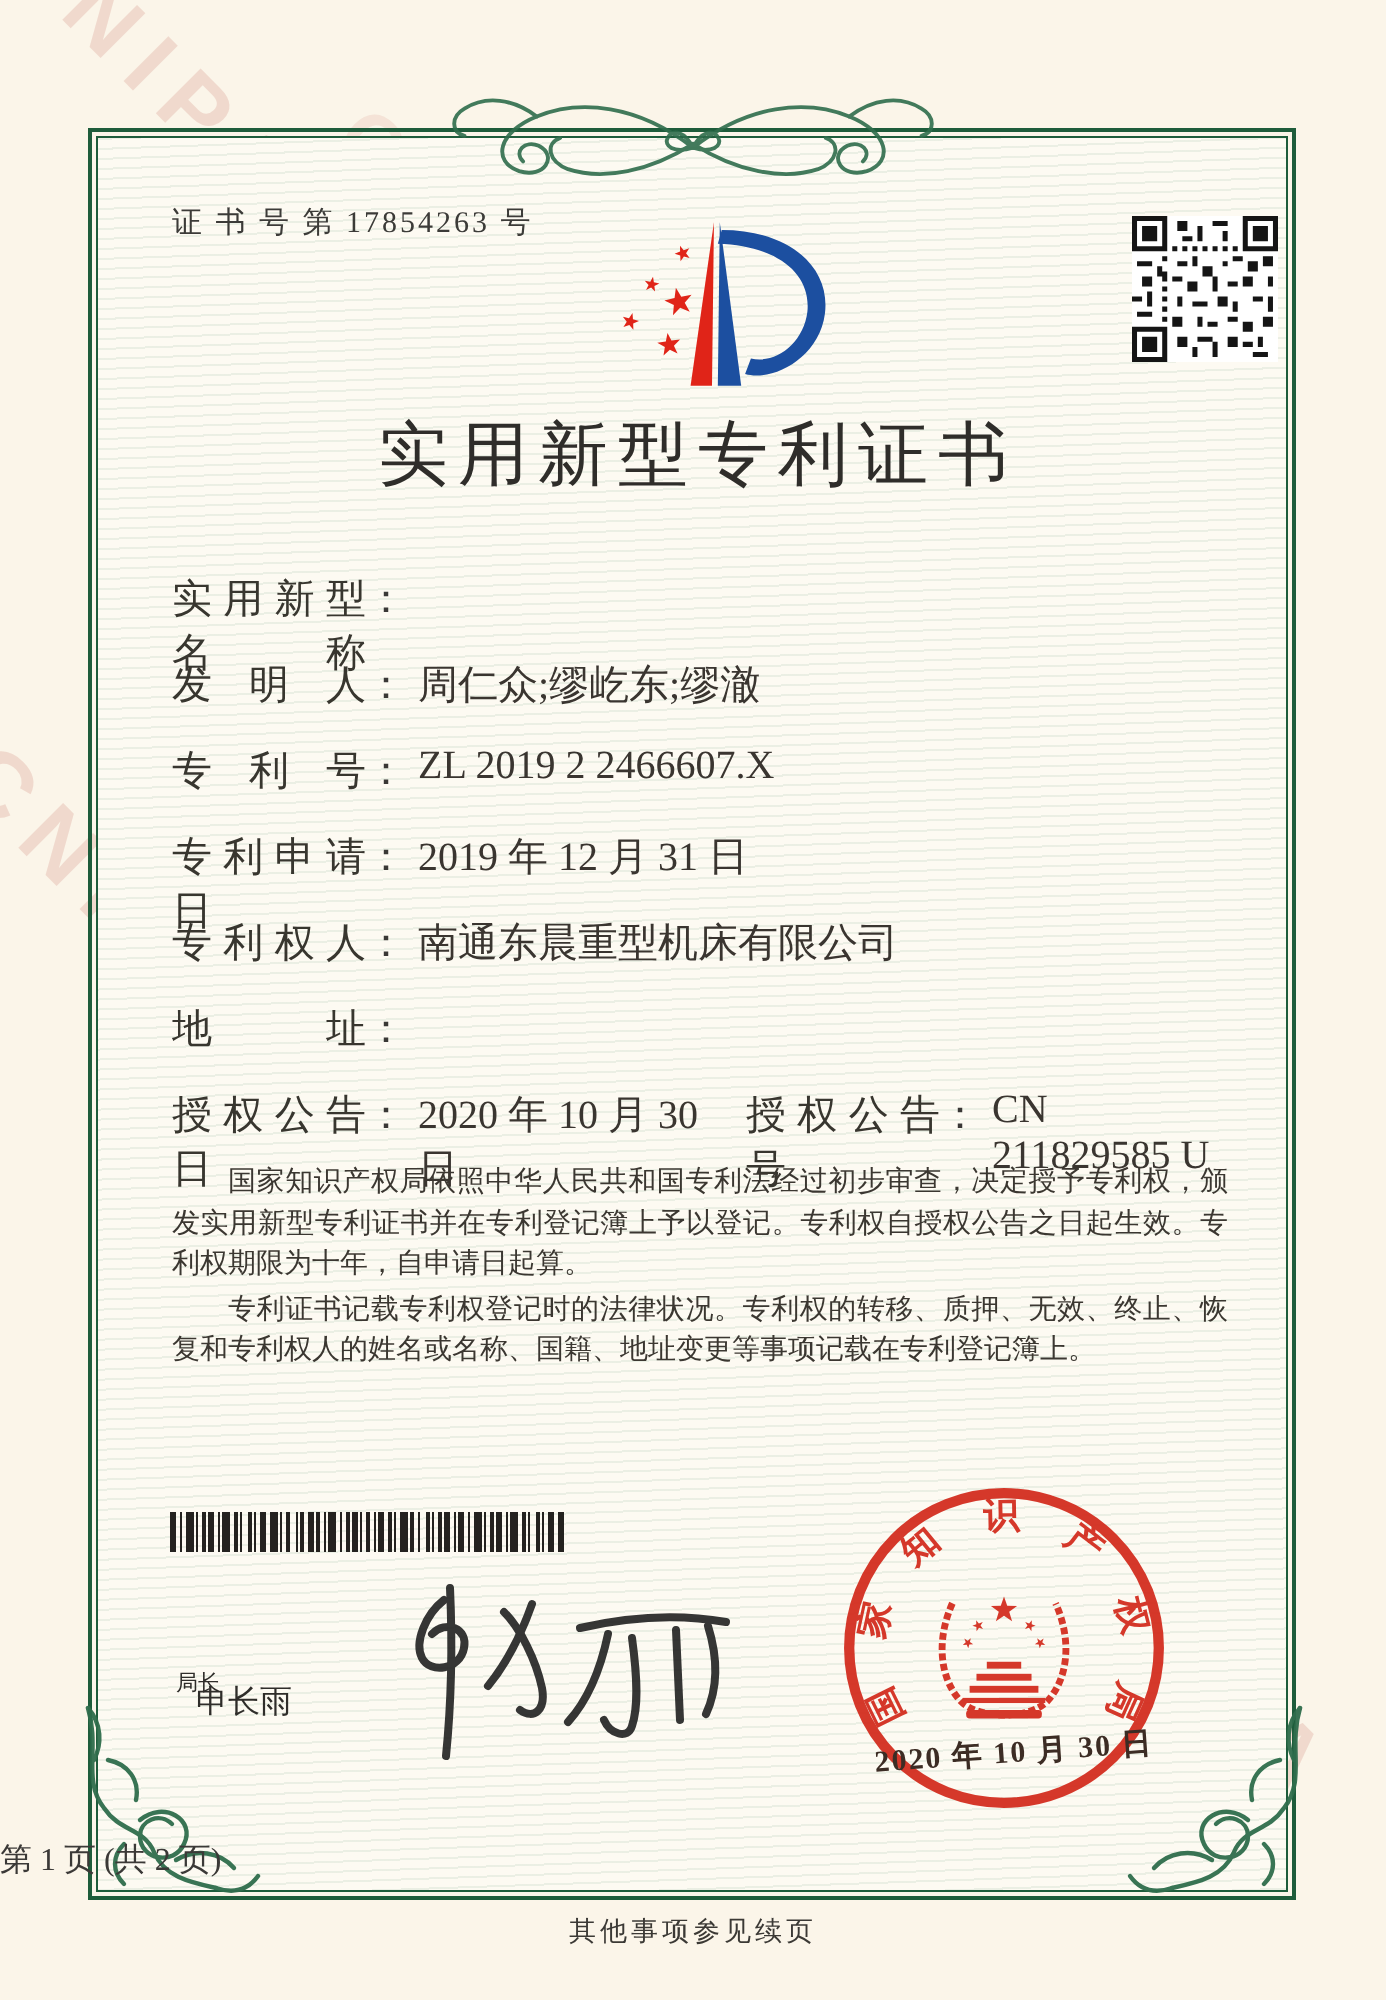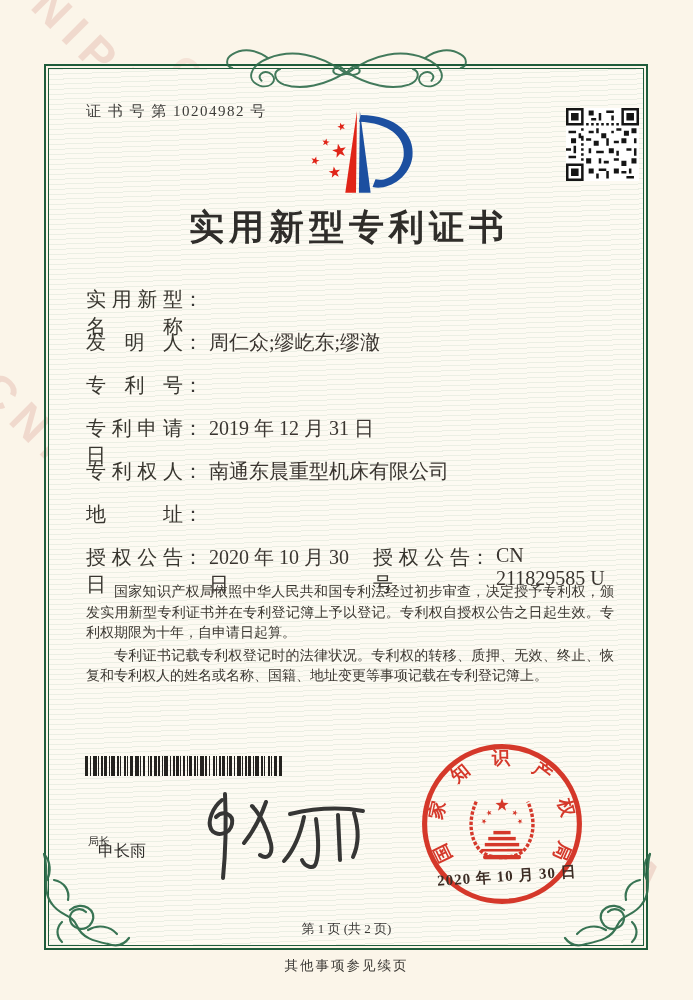--- a/index.html
+++ b/index.html
@@ -35,21 +35,21 @@
   .orn-top{left:200px;top:42px;}
   .orn-bl{left:36px;top:852px;}
   .orn-br{left:548px;top:852px;}
   
   .content{position:absolute;inset:0;z-index:4;}
   .cert-no{position:absolute;left:86px;top:102px;font-size:15px;letter-spacing:1.5px;color:#3c3b38;}
   .logo{position:absolute;left:283px;top:105px;width:146px;height:93px;}
   .qr{position:absolute;left:566px;top:108px;width:73px;height:73px;}
   .title{
     position:absolute;left:0;right:0;top:204px;text-align:center;
-    font-size:35px;font-weight:bold;letter-spacing:5px;padding-left:5px;
+    font-size:35px;font-weight:normal;letter-spacing:5px;padding-left:5px;
     color:#2f2d2a;
   }
   .fields{position:absolute;left:86px;top:286px;width:528px;font-size:20px;}
   .row{height:43px;display:flex;align-items:flex-start;}
   .f-label{display:inline-block;width:97px;text-align:justify;text-align-last:justify;color:#38362f;}
   .f-colon{margin:0 6px 0 0;}
   .f-value{flex:1;color:#3a3530;}
   .g-date{width:148px;flex:none;margin-right:16px;}
   .paras{
     position:absolute;left:86px;top:582px;width:528px;
@@ -59,21 +59,21 @@
   .barcode{position:absolute;left:85px;top:756px;width:197px;height:20px;}
   .signer-title{position:absolute;left:88px;top:834px;font-size:11px;color:#2f2d2a;}
   .signer-name{position:absolute;left:98px;top:841px;font-size:16px;color:#2f2d2a;}
   .signature{position:absolute;left:192px;top:786px;width:185px;height:100px;}
   .seal{position:absolute;left:416px;top:738px;width:172px;height:172px;mix-blend-mode:multiply;opacity:0.93;}
   .seal-date{
     position:absolute;left:424px;top:867px;width:166px;text-align:center;
     font-size:15px;font-weight:bold;color:#3c2c24;transform:rotate(-4deg);z-index:5;
     letter-spacing:1px;
   }
-  .page-info{position:absolute;left:0;right:0;top:920px;text-align:center;font-size:13px;color:#3b3937;}
+  .page-info{position:absolute;left:0;right:0;top:920px;font-size:16px;color:#3b3937;}
   .cont-note{position:absolute;left:0;right:0;top:957px;text-align:center;font-size:13.5px;color:#3b3935;letter-spacing:2px;}
 </style>
 </head>
 <body>
 
 <div class="page">
 
   <span class="wm wm1">CNIPA</span>
   <span class="wm wm2">CNIPA</span>
   <span class="wm wm3">CNIPA</span>
@@ -115,21 +115,21 @@
       <path d="M18,28 c10,2 16,10 14,20"></path>
       <path d="M52,78 c10,-6 22,-4 29,4"></path>
       <path d="M72,92 c9,3 16,1 21,-6"></path>
       <path d="M8,2 c7,8 7,18 3,26"></path>
       <path d="M26,70 c-6,6 -6,14 0,20"></path>
     </g>
   </svg>
 
   <div class="content">
 
-    <div class="cert-no">证 书 号 第 10204982 号</div>
+    <div class="cert-no">证 书 号 第 17854263 号</div>
 
     <svg class="logo" viewBox="0 0 150 95">
       <defs>
         <path id="st" d="M0,-10 L2.35,-3.24 9.51,-3.09 3.8,1.24 5.88,8.09 0,4 -5.88,8.09 -3.8,1.24 -9.51,-3.09 -2.35,-3.24 Z"></path>
       </defs>
       <g fill="#e02418">
         <use href="#st" transform="translate(60,22) scale(0.42) rotate(-20)"></use>
         <use href="#st" transform="translate(44,38) scale(0.40) rotate(10)"></use>
         <use href="#st" transform="translate(58,47) scale(0.75) rotate(-12)"></use>
         <use href="#st" transform="translate(33,57) scale(0.45) rotate(15)"></use>
@@ -165,20 +165,21 @@
           <span class="f-colon">：</span>
       </div>
       <div class="row">
         <span class="f-label">发明人</span>
           <span class="f-colon">：</span>
         <span class="f-value">周仁众;缪屹东;缪澈</span>
       </div>
       <div class="row">
         <span class="f-label">专利号</span>
           <span class="f-colon">：</span>
+        <span class="f-value">ZL 2019 2 2466607.X</span>
       </div>
       <div class="row">
         <span class="f-label">专利申请日</span>
           <span class="f-colon">：</span>
         <span class="f-value">2019 年 12 月 31 日</span>
       </div>
       <div class="row">
         <span class="f-label">专利权人</span>
           <span class="f-colon">：</span>
         <span class="f-value">南通东晨重型机床有限公司</span>

